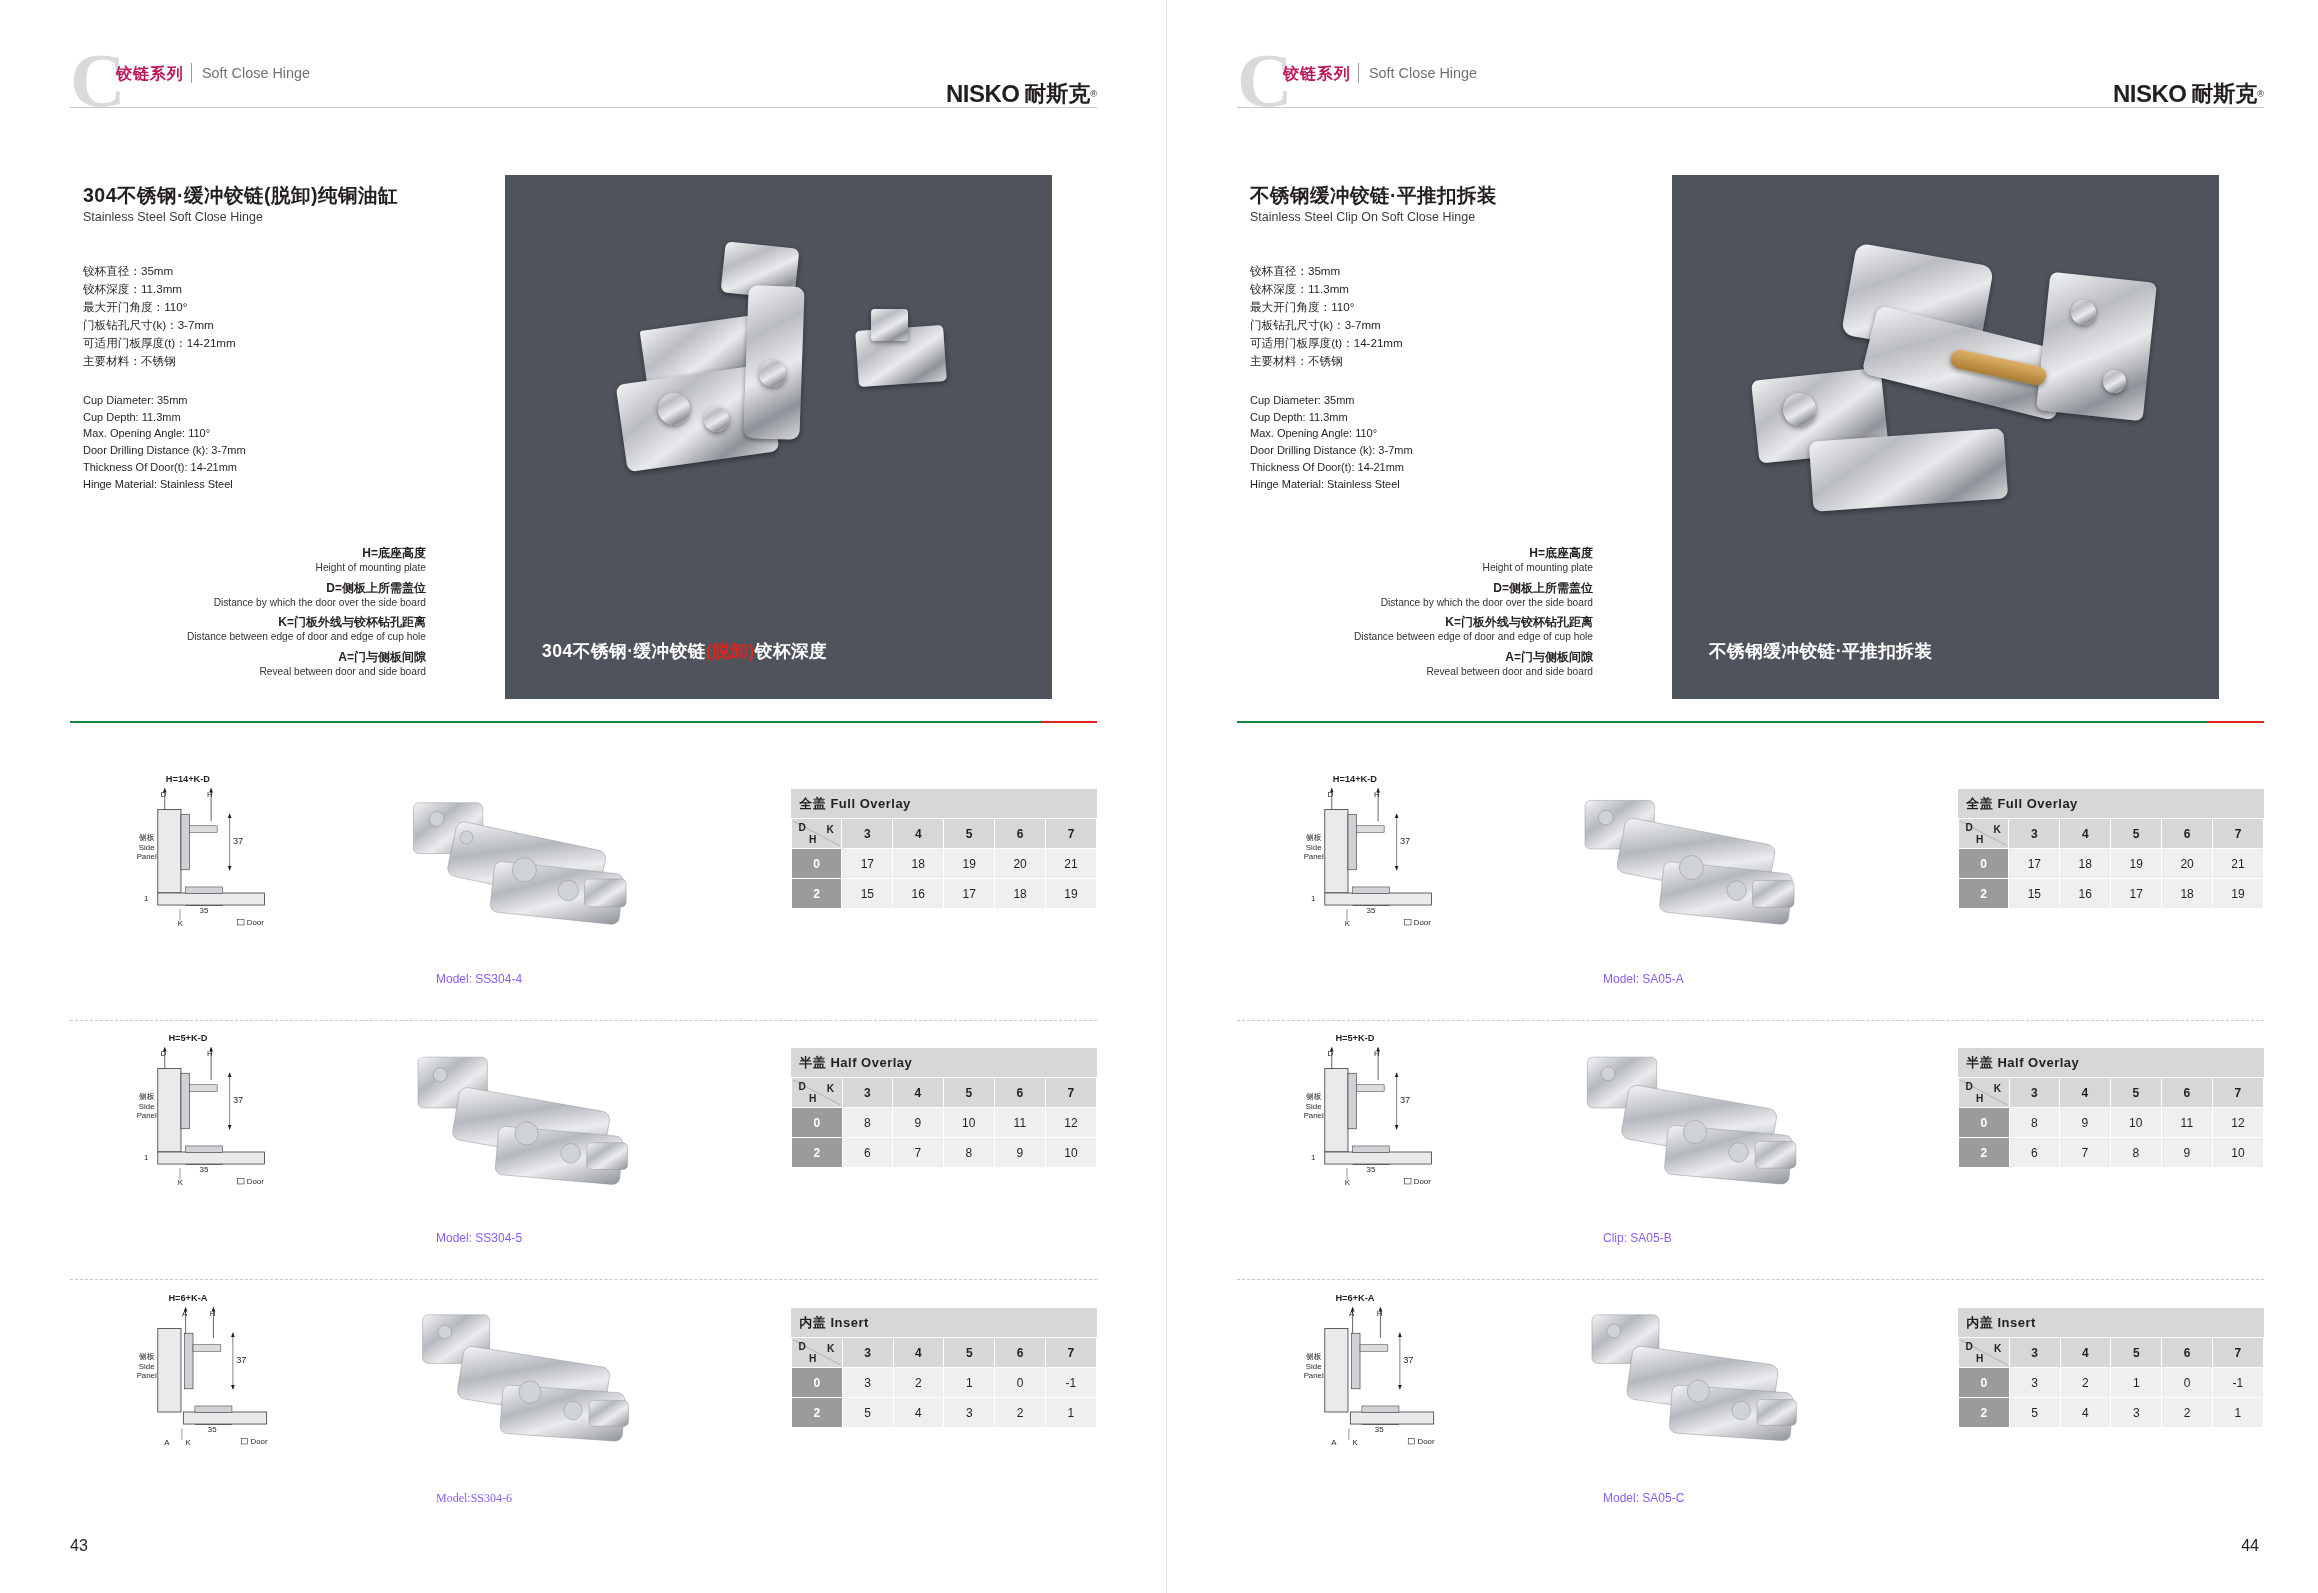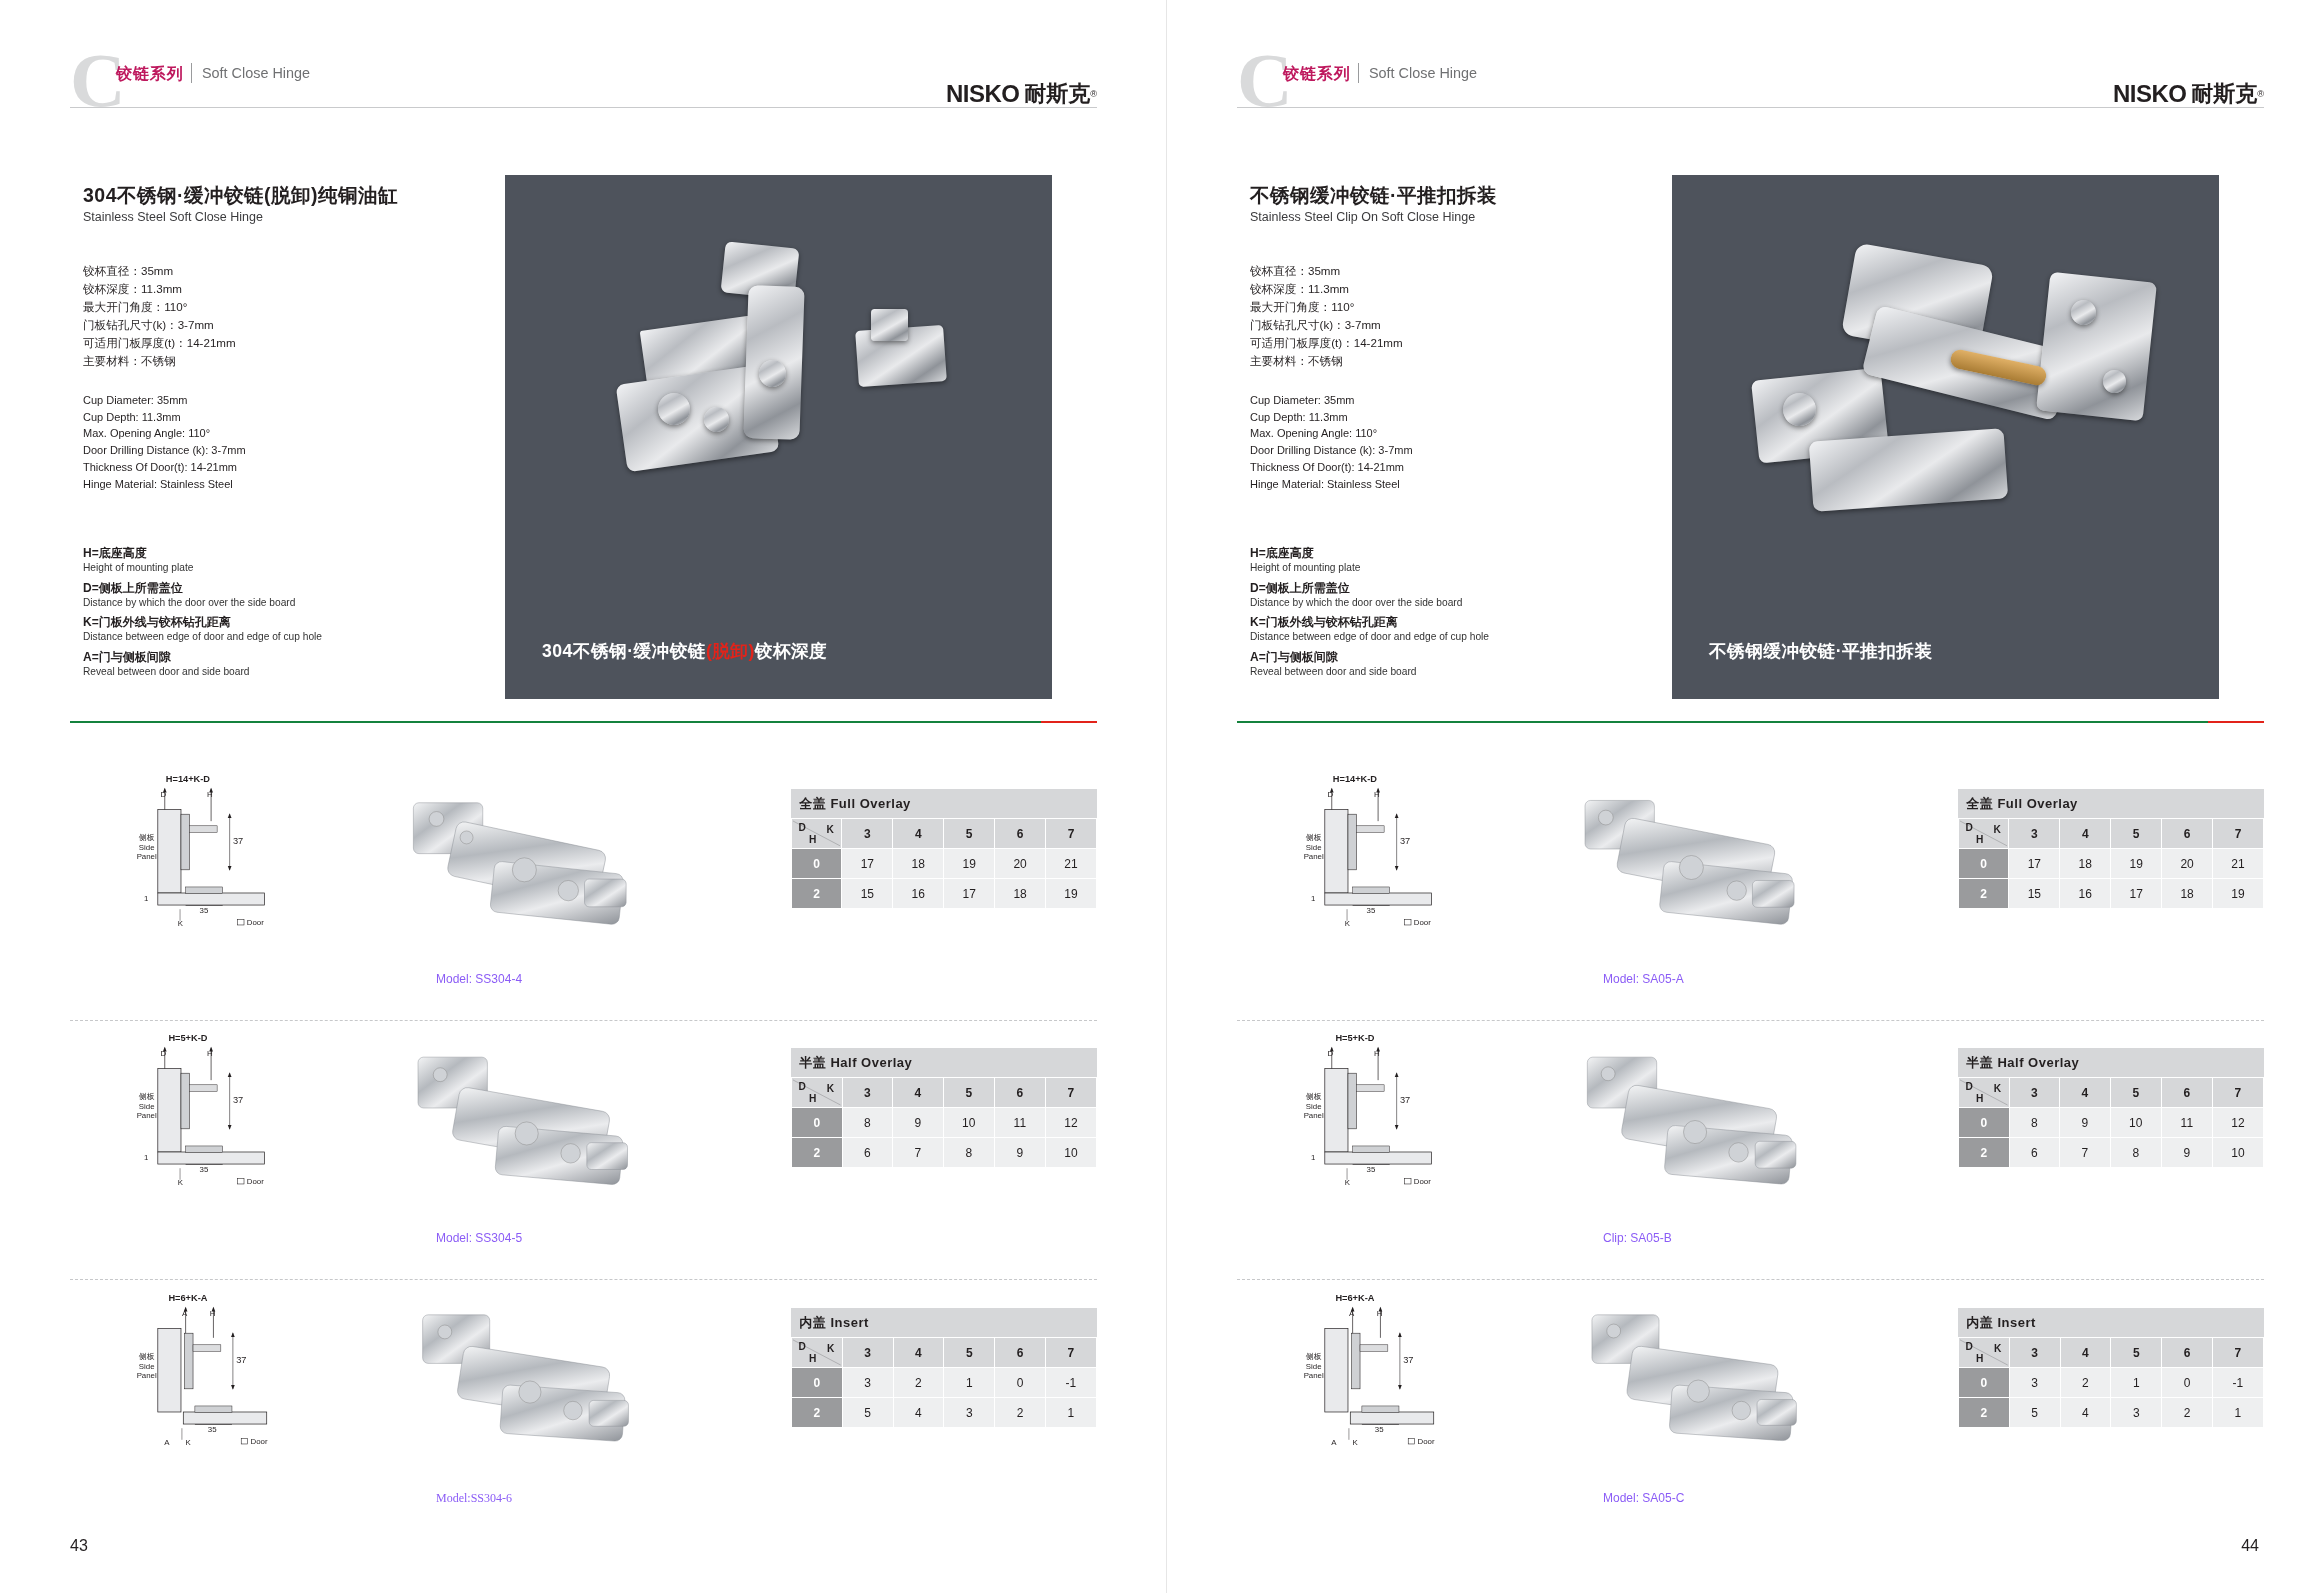--- a/index.html
+++ b/index.html
@@ -22,21 +22,21 @@
   .logo .cnlogo{font-size:22px;font-weight:bold;margin-left:4.6px;color:#231f20;}
   .logo .reg{font-size:9.3px;vertical-align:super;color:#231f20;}
 
   
   .prod-title-cn{position:absolute;left:83px;top:182px;font-size:19.5px;font-weight:bold;color:#231f20;letter-spacing:0.5px;}
   .prod-title-en{position:absolute;left:83px;top:210px;font-size:12.5px;color:#3b3b3d;}
 
   .specs-cn{position:absolute;left:83px;top:262px;font-size:11.6px;line-height:18px;color:#231f20;}
   .specs-en{position:absolute;left:83px;top:392px;font-size:11px;line-height:16.7px;color:#231f20;}
 
-  .legend{position:absolute;left:83px;top:545px;width:343px;}
+  .legend{position:absolute;left:83px;top:545px;width:343px;text-align:right;}
   .legend .l-cn{font-size:12px;font-weight:bold;color:#231f20;line-height:16px;}
   .legend .l-en{font-size:10.2px;color:#333;line-height:14px;margin-bottom:4.6px;}
 
   .photo{position:absolute;left:505px;top:175px;width:547px;height:524px;background:#4e535c;overflow:hidden;}
   .photo .cap{position:absolute;left:37px;bottom:36px;font-size:17.6px;font-weight:bold;color:#ffffff;letter-spacing:0.5px;}
   .photo .cap .red{color:#e2231a;}
 
   
   .hinge-img{position:absolute;inset:0;}
   .hg{position:absolute;background:linear-gradient(150deg,#f2f3f5 0%,#b9bcc1 30%,#e9eaec 55%,#8f9399 80%,#d7d9dc 100%);border-radius:2.8px;box-shadow:0 1.9px 5.6px rgba(0,0,0,.45);}

